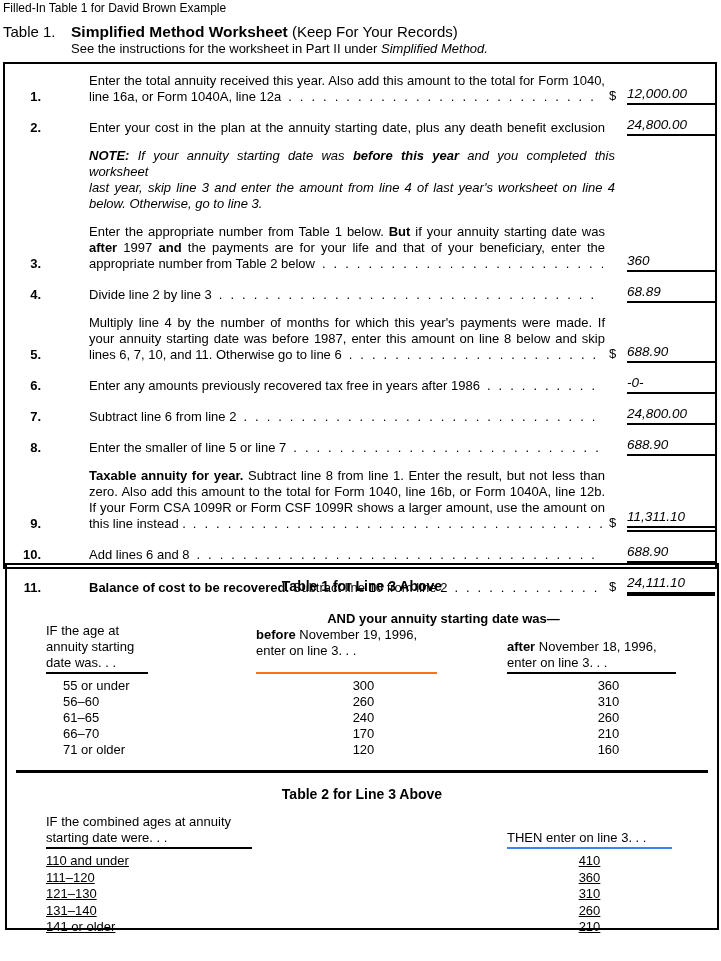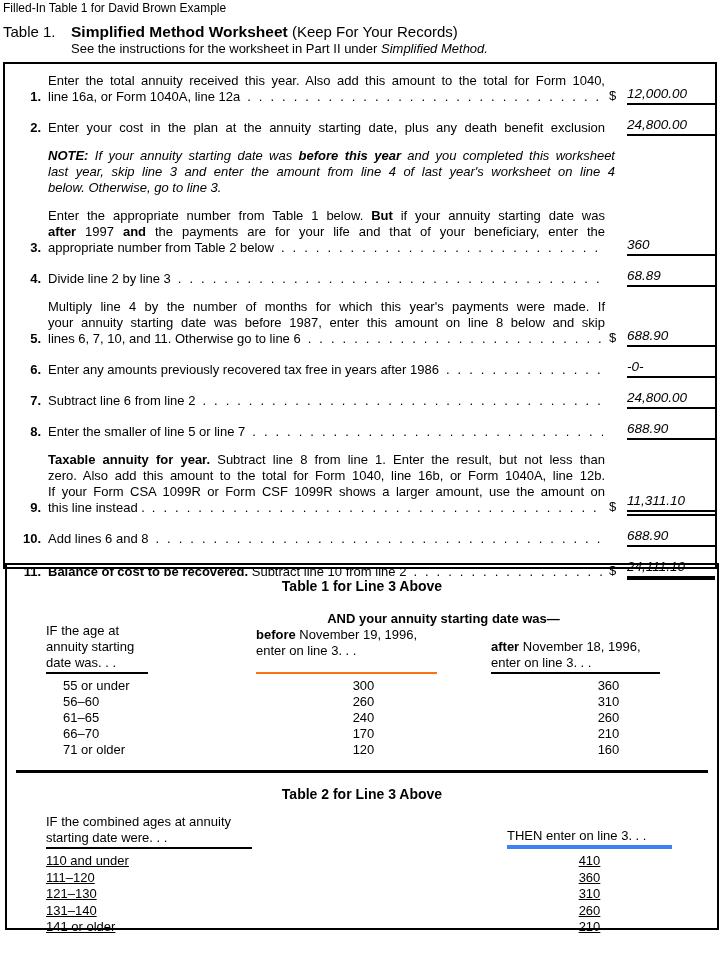--- a/index.html
+++ b/index.html
@@ -19,21 +19,21 @@
   .subtitle { position:absolute; left:71px; top:41px; font-size:13px; }
 
   
   .wsbox {
     position:absolute; left:3px; top:62px; width:710px; height:494px;
     border:2px solid #000; box-sizing:content-box; padding-top:9px;
   }
   .wrow { display:flex; align-items:flex-end; margin-top:12px; }
   .wrow.first { margin-top:0; }
   .num { flex:none; width:36px; text-align:right; font-weight:bold; padding-right:7px; line-height:16px; }
-  .wbody { flex:1; line-height:16px; min-width:0; }
+  .wbody { flex:1; line-height:16px; min-width:0;margin-left:41px; }
   .tl { display:block; }
   .tl.j { text-align:justify; text-align-last:justify; }
   .lastline { display:flex; align-items:baseline; }
   .lastline .tl { flex:none; white-space:nowrap; }
   .leader { flex:1; overflow:hidden; white-space:nowrap; letter-spacing:8px; padding-left:7px; margin-right:2px; }
   .amtcol { flex:none; display:flex; align-items:flex-end; margin-left:4px; }
   .dollar { width:18px; text-align:left; padding-bottom:2px; font-size:13px; }
   .amount {
     width:88px; text-align:left; padding:0 7px 2px 0; box-sizing:border-box;
     font-style:italic; font-size:13.5px; white-space:nowrap;
@@ -49,30 +49,30 @@
     border:2px solid #000; box-sizing:content-box;
   }
   .ttitle2 { text-align:center; font-weight:bold; font-size:14px; margin-top:13px; }
   .t1head { display:flex; align-items:flex-end; margin:17px 0 0 39px; line-height:16px; }
   .t1c1h { width:210px; }
   .t1c1h .ul { width:102px; border-bottom:2px solid #000; padding-bottom:1px; }
   .t1rhs { width:420px; }
   .spanhead { text-align:center; font-weight:bold; padding-right:45px; }
   .t1rcols { display:flex; align-items:flex-end; }
   .t1c2h { width:181px; border-bottom:2px solid #f97316; padding-bottom:13px; }
-  .t1c3h { width:169px; margin-left:54px; border-bottom:2px solid #000; padding-bottom:1px; }
+  .t1c3h { width:169px; margin-left:70px; border-bottom:2px solid #000; padding-bottom:1px; }
   .t1rows { margin:4px 0 0 56px; line-height:16px; }
   .t1row { display:flex; }
   .t1a { width:210px; }
   .t1b { width:181px; text-align:center; }
   .t1c { width:169px; margin-left:70px; text-align:center; }
   .divider { border-top:3px solid #000; margin:12px 9px 0 9px; }
   .t2head { display:flex; align-items:flex-end; margin:12px 0 0 39px; line-height:16px; }
   .t2c1h { width:206px; border-bottom:2px solid #000; padding-bottom:1px; }
-  .t2c2h { width:165px; margin-left:255px; border-bottom:4px solid #3b82f6; padding-bottom:1px; }
+  .t2c2h { width:165px; margin-left:255px; border-bottom:2px solid #3b82f6; padding-bottom:1px; }
   .t2rows { margin:4px 0 0 39px; line-height:16.5px; }
   .t2row { display:flex;text-decoration:underline; }
   .t2a { width:206px; }
   .t2b { width:165px; margin-left:255px; text-align:center; }
 </style>
 </head>
 <body>
 
 <div class="pagehead">Filled-In Table 1 for David Brown Example</div>
 <div class="titlebar">

